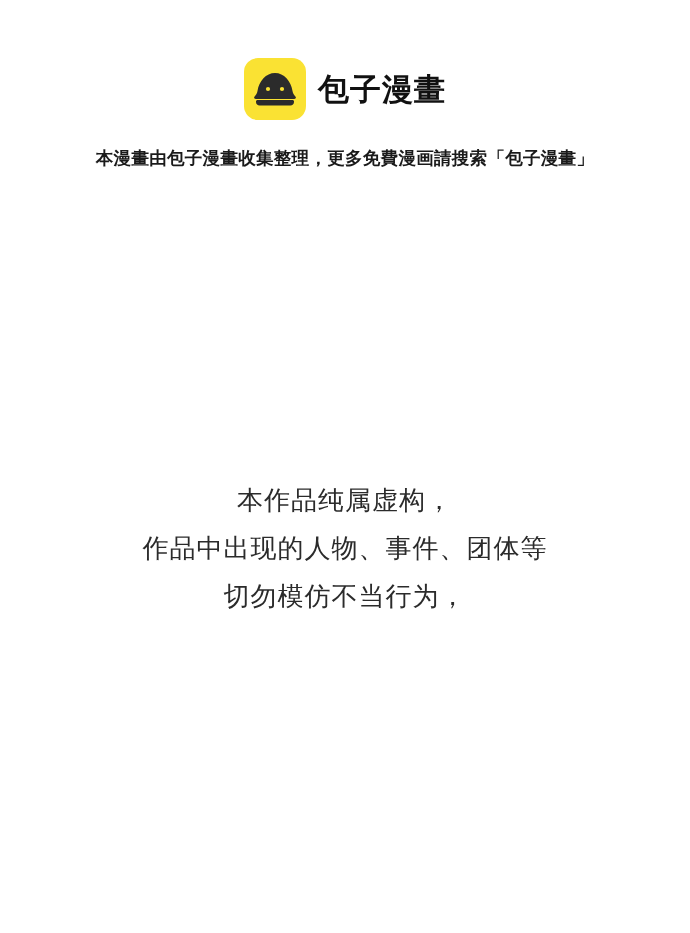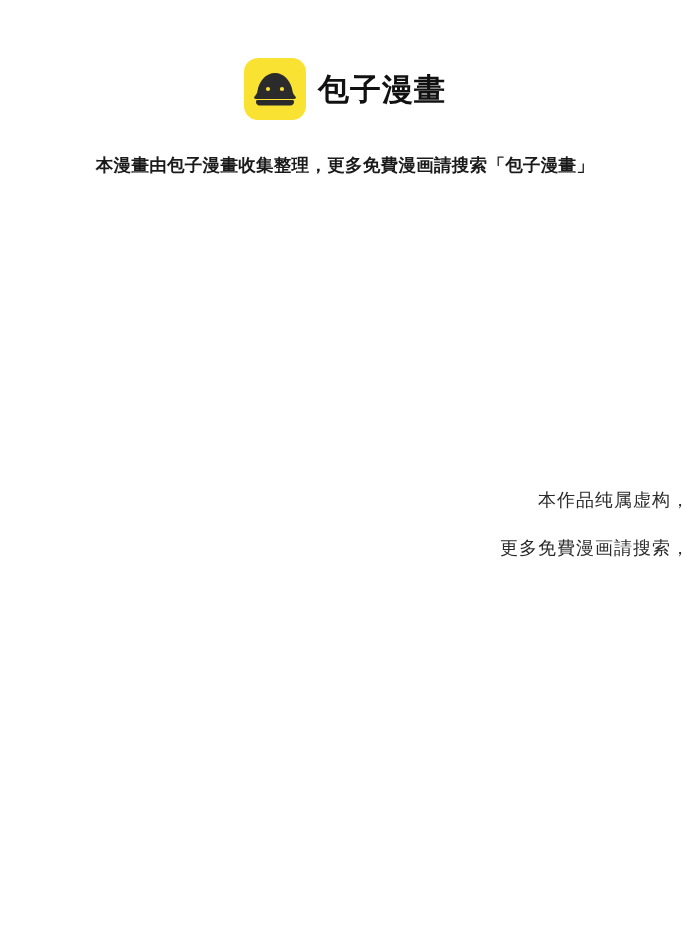--- a/index.html
+++ b/index.html
@@ -55,38 +55,38 @@
     font-size: 31px;
     font-weight: bold;
     letter-spacing: 1px;
     line-height: 1;
     color: #111111;
     white-space: nowrap;
   }
 
   
   .notice {
-    margin-top: 33px;
+    margin-top: 26px;
     font-size: 17.5px;
     font-weight: bold;
     color: #1a1a1a;
     text-align: center;
     letter-spacing: 0.3px;
     white-space: nowrap;
   }
 
   
   .disclaimer {
     position: absolute;
     top: 476px;
     left: 0;
     right: 0;
-    text-align: right;
+    text-align: center;
     color: #2b2b2b;
-    font-size: 18px;
+    font-size: 26px;
     line-height: 48px;
     letter-spacing: 1px;
   }
 
   .disclaimer .line {
     display: block;
     white-space: nowrap;
   }
 </style>
 </head>
@@ -103,16 +103,17 @@
         <circle cx="30" cy="20" r="2.1" fill="#FAE233"></circle>
       </svg>
     </div>
     <div class="brand-name">包子漫畫</div>
   </div>
 
   <div class="notice">本漫畫由包子漫畫收集整理，更多免費漫画請搜索「包子漫畫」</div>
 
   <div class="disclaimer">
     <span class="line">本作品纯属虚构，</span>
-    <span class="line">更多免費漫画請搜索，</span>
+    <span class="line">作品中出现的人物、事件、团体等</span>
+    <span class="line">切勿模仿不当行为，</span>
   </div>
 
 </div>
 
 </body></html>

